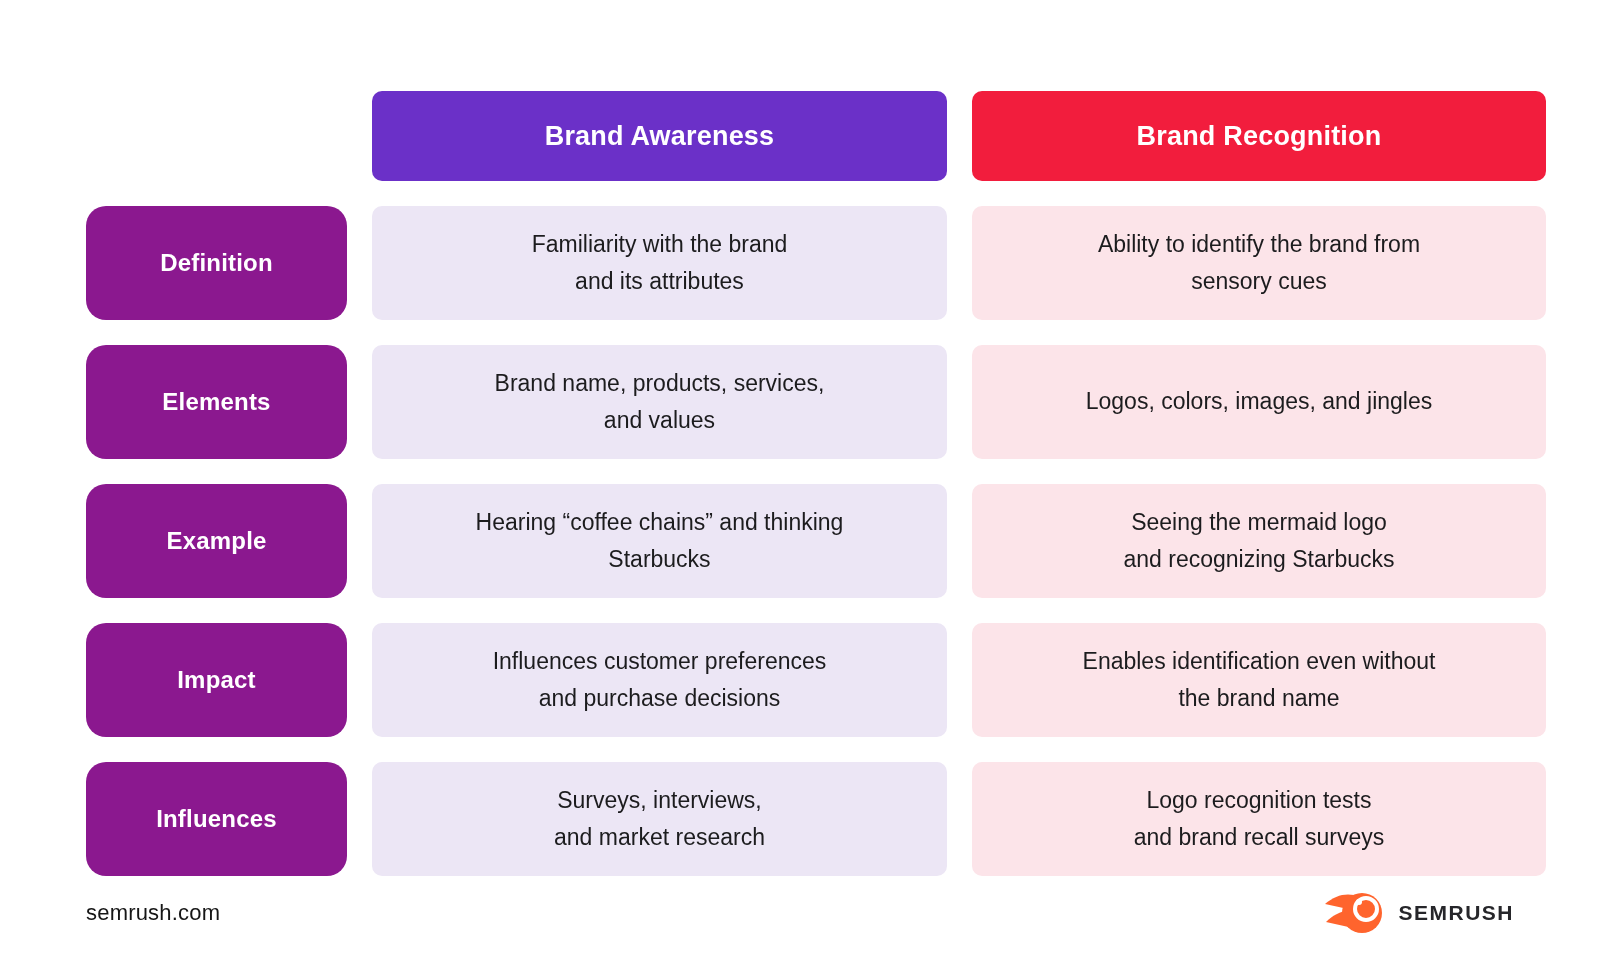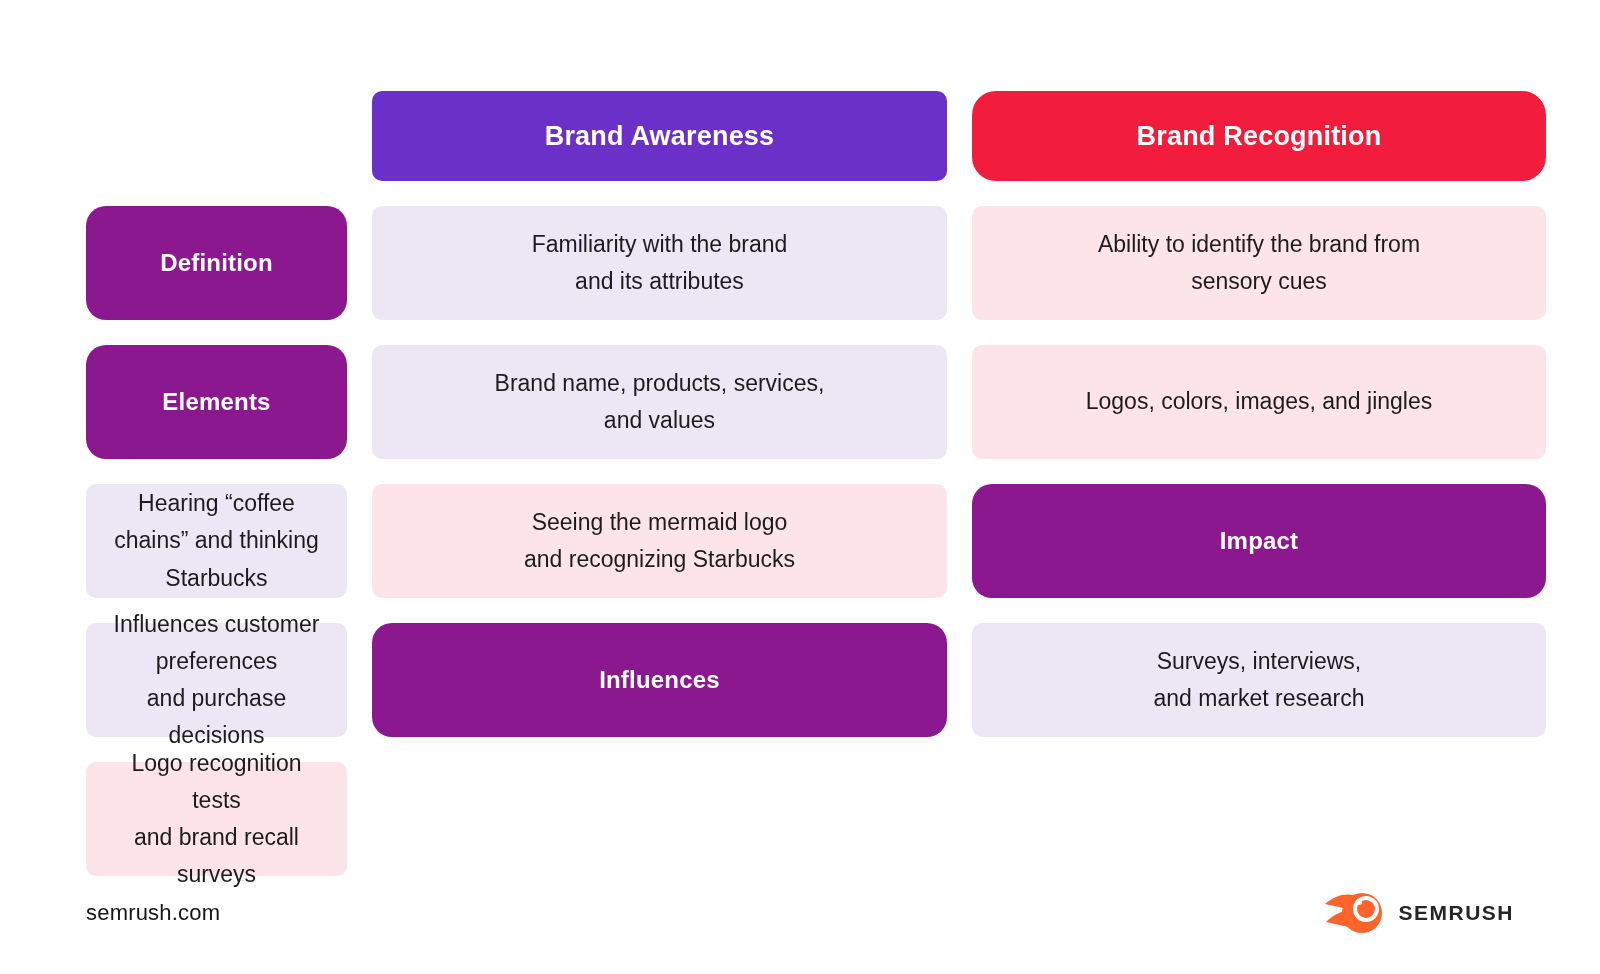--- a/index.html
+++ b/index.html
@@ -36,21 +36,21 @@
     border-radius:10px;
     display:flex;
     align-items:center;
     justify-content:center;
     color:#ffffff;
     font-size:27px;
     font-weight:700;
     letter-spacing:.2px;
   }
   .hdr.purple{background:var(--purple-header);}
-  .hdr.red{background:var(--red-header);border-radius:24px;}
+  .hdr.red{background:var(--red-header);}
   .rowlabel{
     background:var(--magenta-label);
     border-radius:20px;
     display:flex;
     align-items:center;
     justify-content:center;
     color:#ffffff;
     font-size:24px;
     font-weight:700;
     letter-spacing:.2px;
@@ -109,28 +109,31 @@
   <div class="cell awareness">Familiarity with the brand
 and its attributes</div>
   <div class="cell recognition">Ability to identify the brand from
 sensory cues</div>
 
   <div class="rowlabel">Elements</div>
   <div class="cell awareness">Brand name, products, services,
 and values</div>
   <div class="cell recognition">Logos, colors, images, and jingles</div>
 
+  <div class="rowlabel">Example</div>
   <div class="cell awareness">Hearing “coffee chains” and thinking
 Starbucks</div>
   <div class="cell recognition">Seeing the mermaid logo
 and recognizing Starbucks</div>
 
   <div class="rowlabel">Impact</div>
   <div class="cell awareness">Influences customer preferences
 and purchase decisions</div>
+  <div class="cell recognition">Enables identification even without
+the brand name</div>
 
   <div class="rowlabel">Influences</div>
   <div class="cell awareness">Surveys, interviews,
 and market research</div>
   <div class="cell recognition">Logo recognition tests
 and brand recall surveys</div>
 </div>
 
 <div class="footer">
   <span class="site-url">semrush.com</span>

